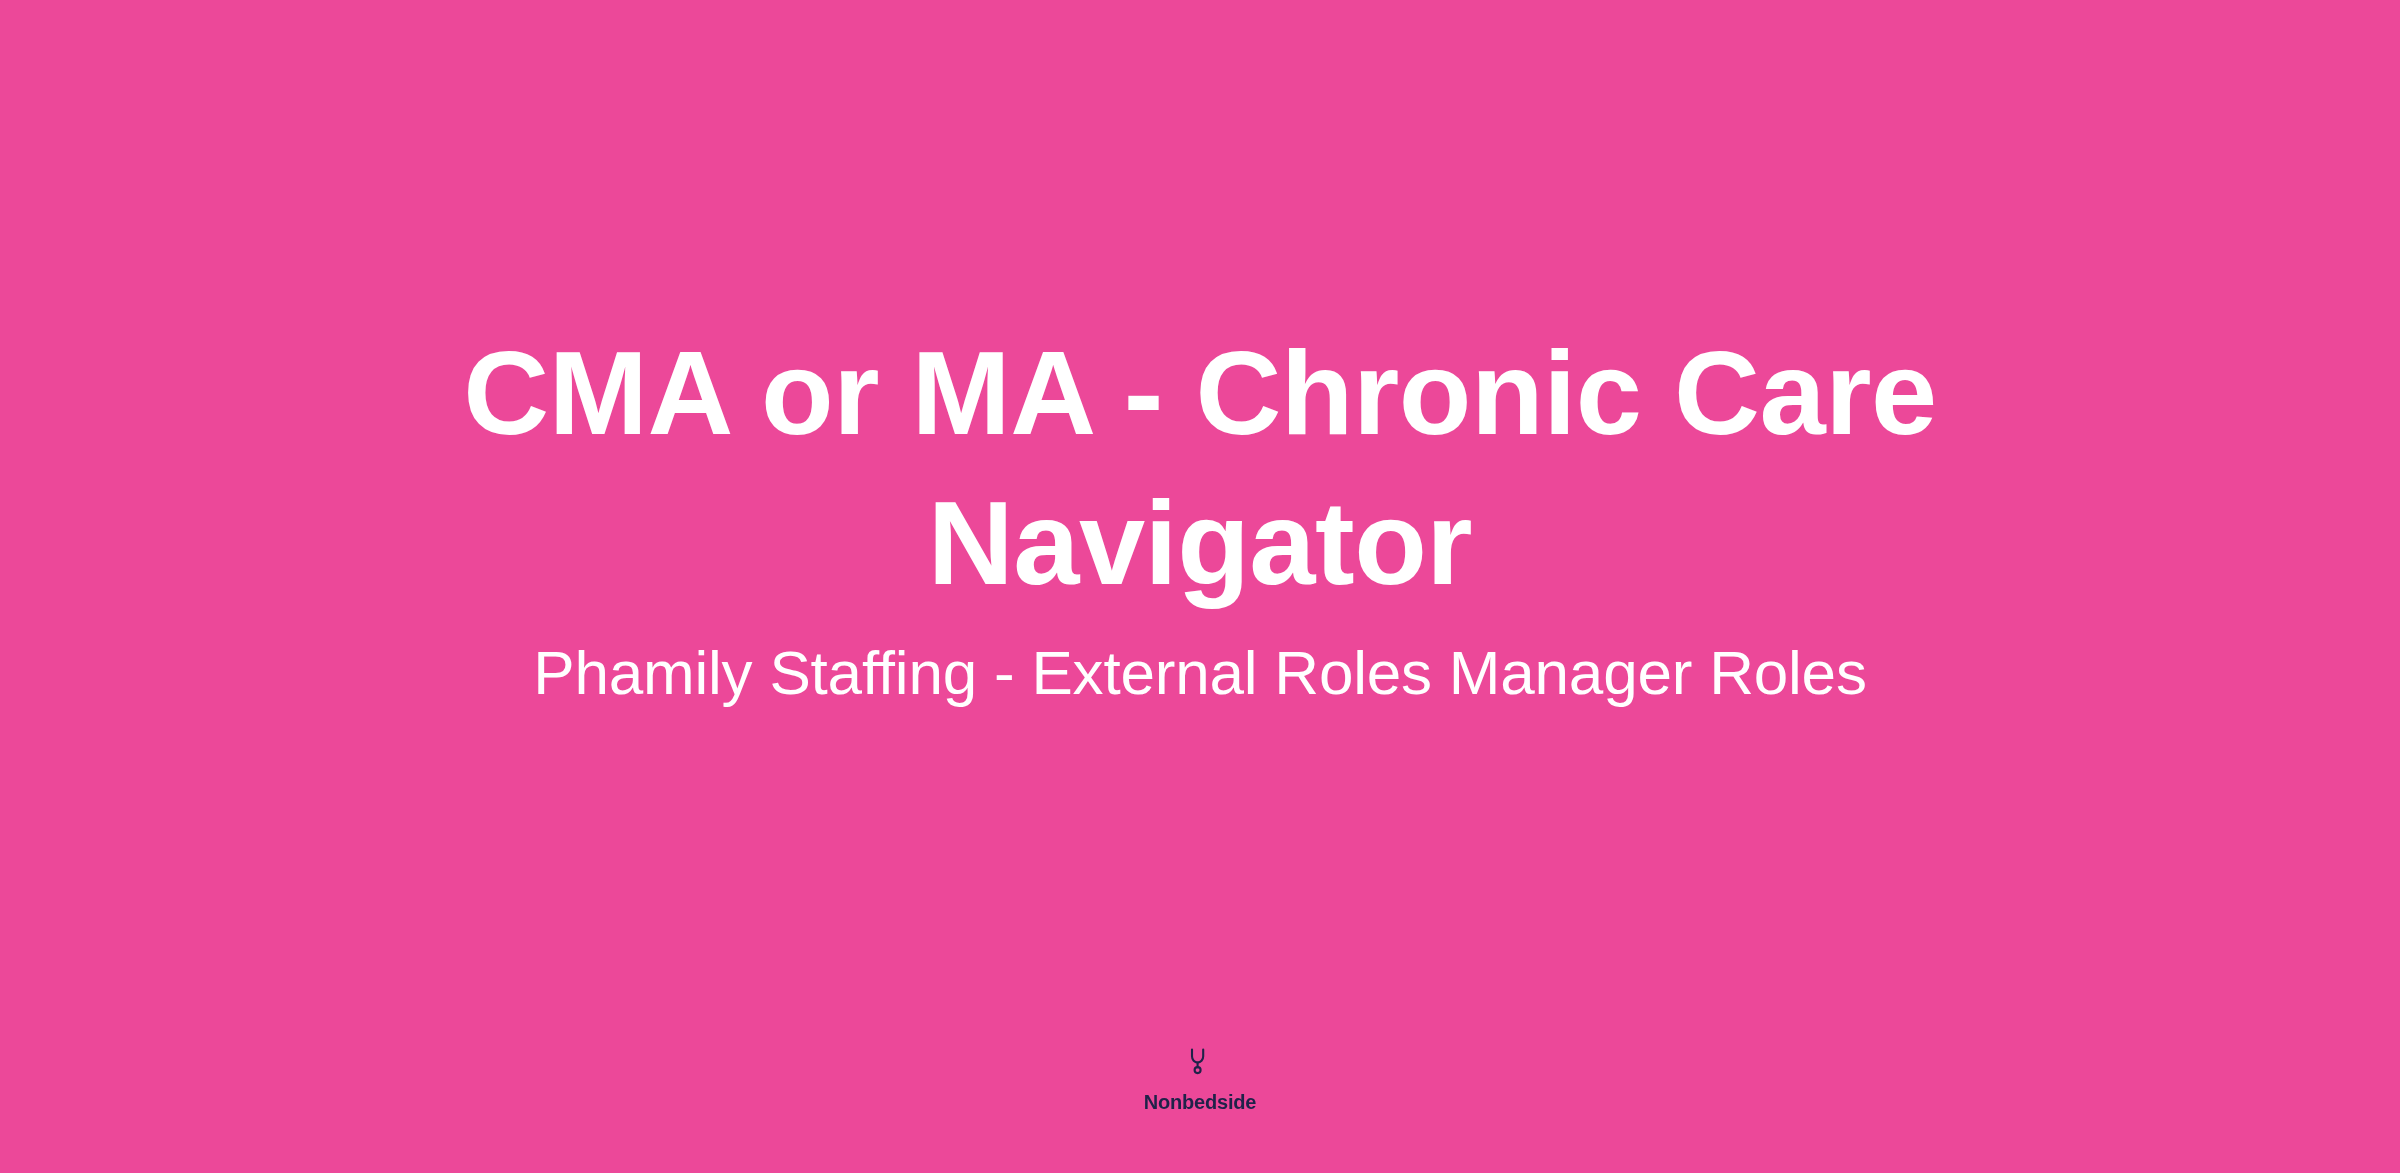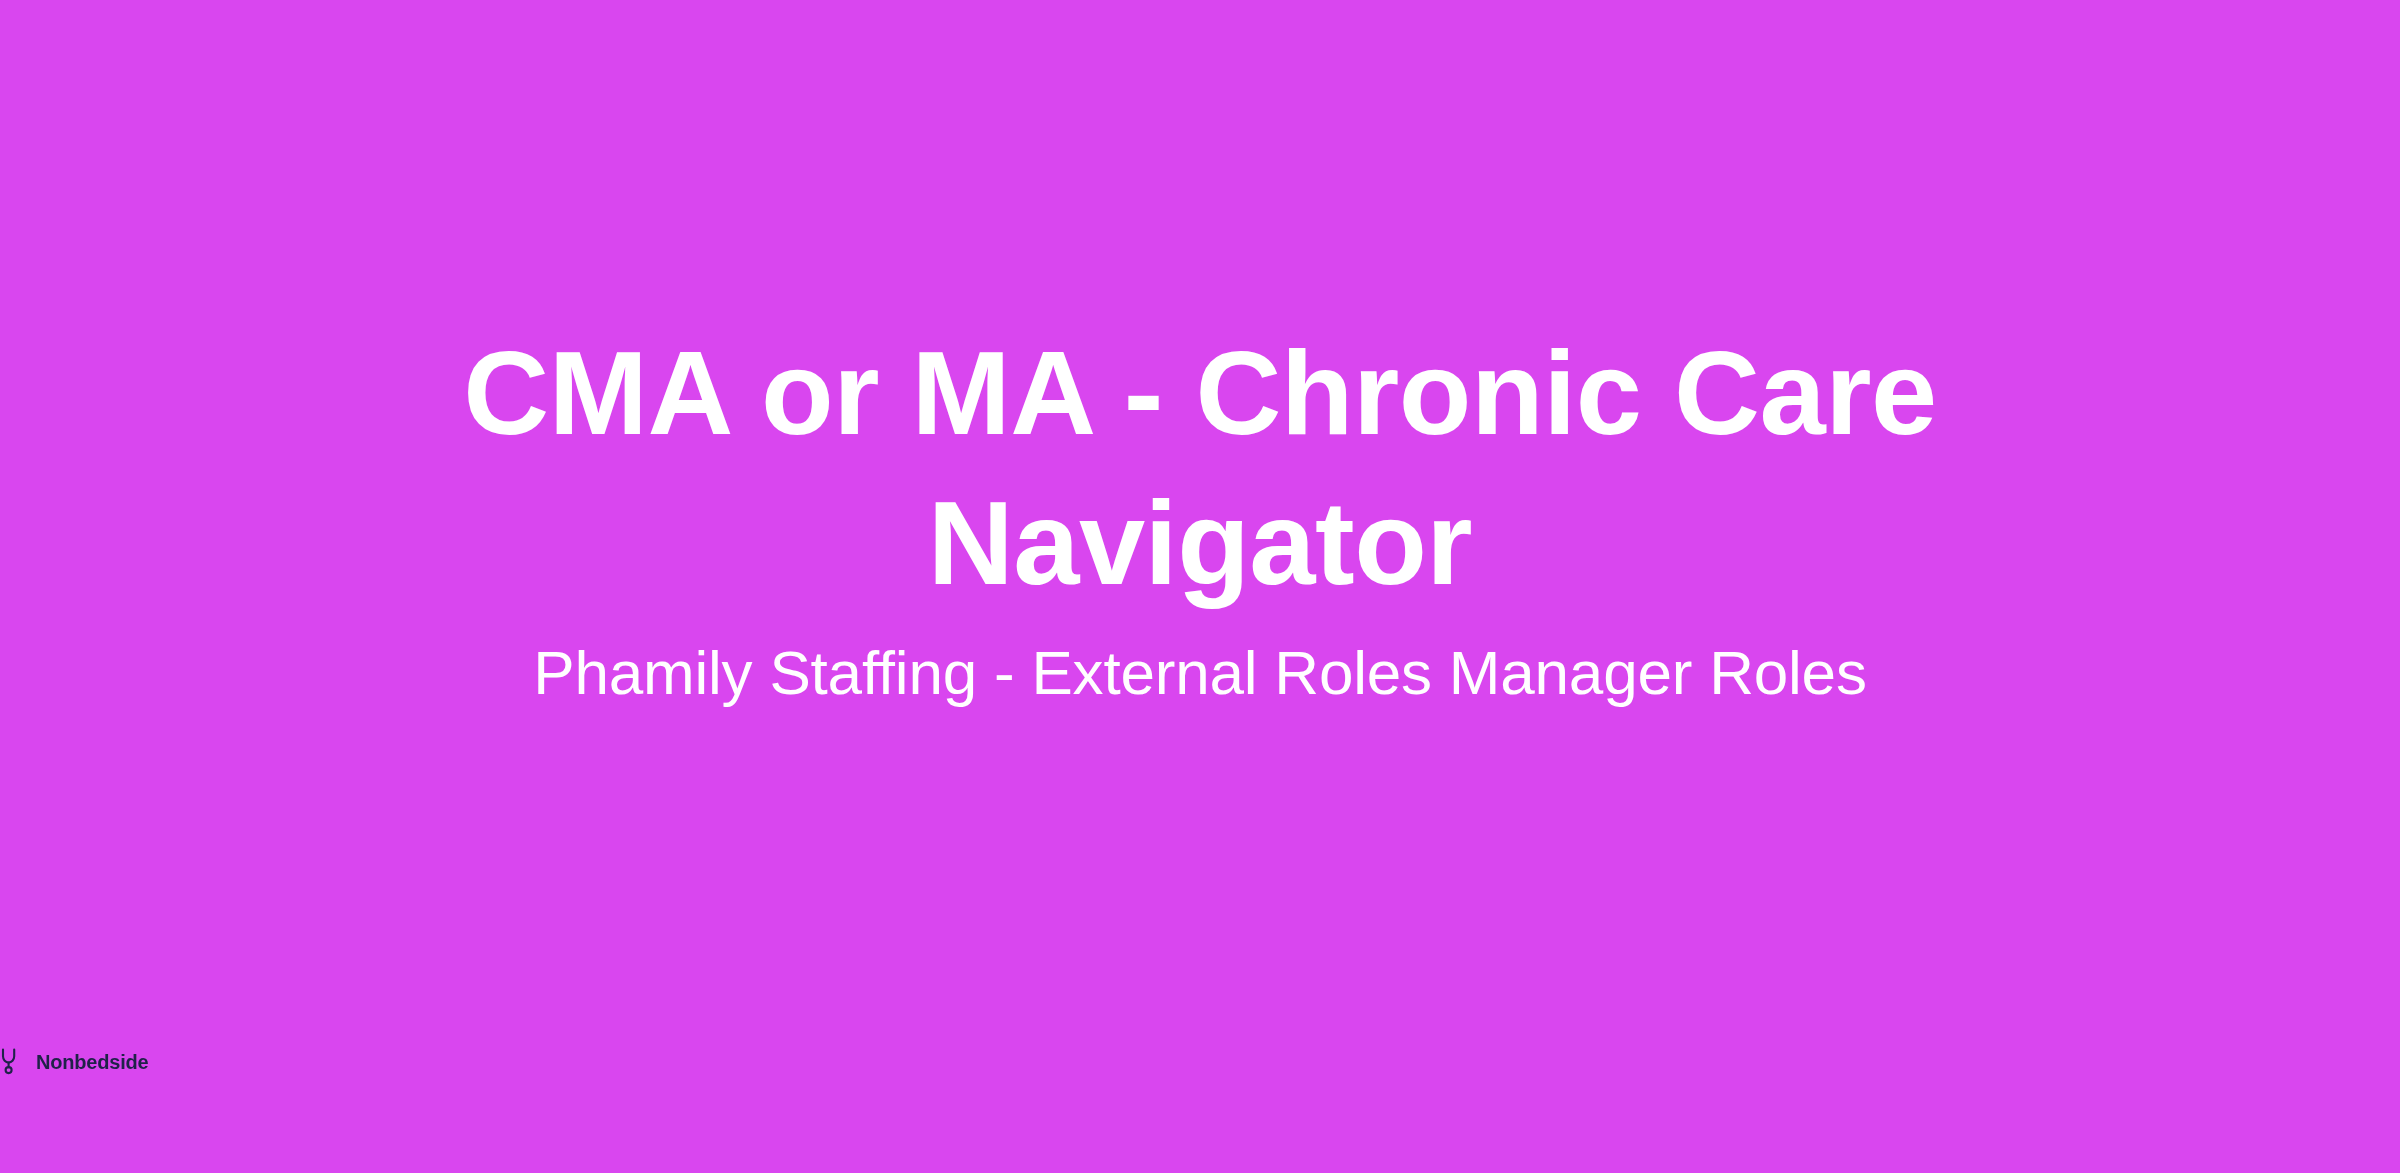--- a/index.html
+++ b/index.html
@@ -12,21 +12,21 @@
     height: 1173px;
     overflow: hidden;
     font-family: "Liberation Sans", sans-serif;
     background: #f07485;
   }
 
   .slide {
     position: relative;
     width: 2400px;
     height: 1173px;
-    background: #d946ef;
+    background: #ec4899;
     box-sizing: border-box;
   }
 
   
   .title-block {
     position: absolute;
     left: 0;
     right: 0;
     top: 318px;
     text-align: center;
@@ -59,22 +59,23 @@
   }
 
   
   .brand {
     position: absolute;
     left: 0;
     right: 0;
     top: 1048px;
     display: flex;
     align-items: center;
-    justify-content: flex-start;
+    justify-content: center;
     gap: 14px;
+    flex-direction: column;
   }
 
   .brand-icon {
     display: block;
     width: 22px;
     height: 28px;
     line-height: 0;
   }
 
   .brand-name {

